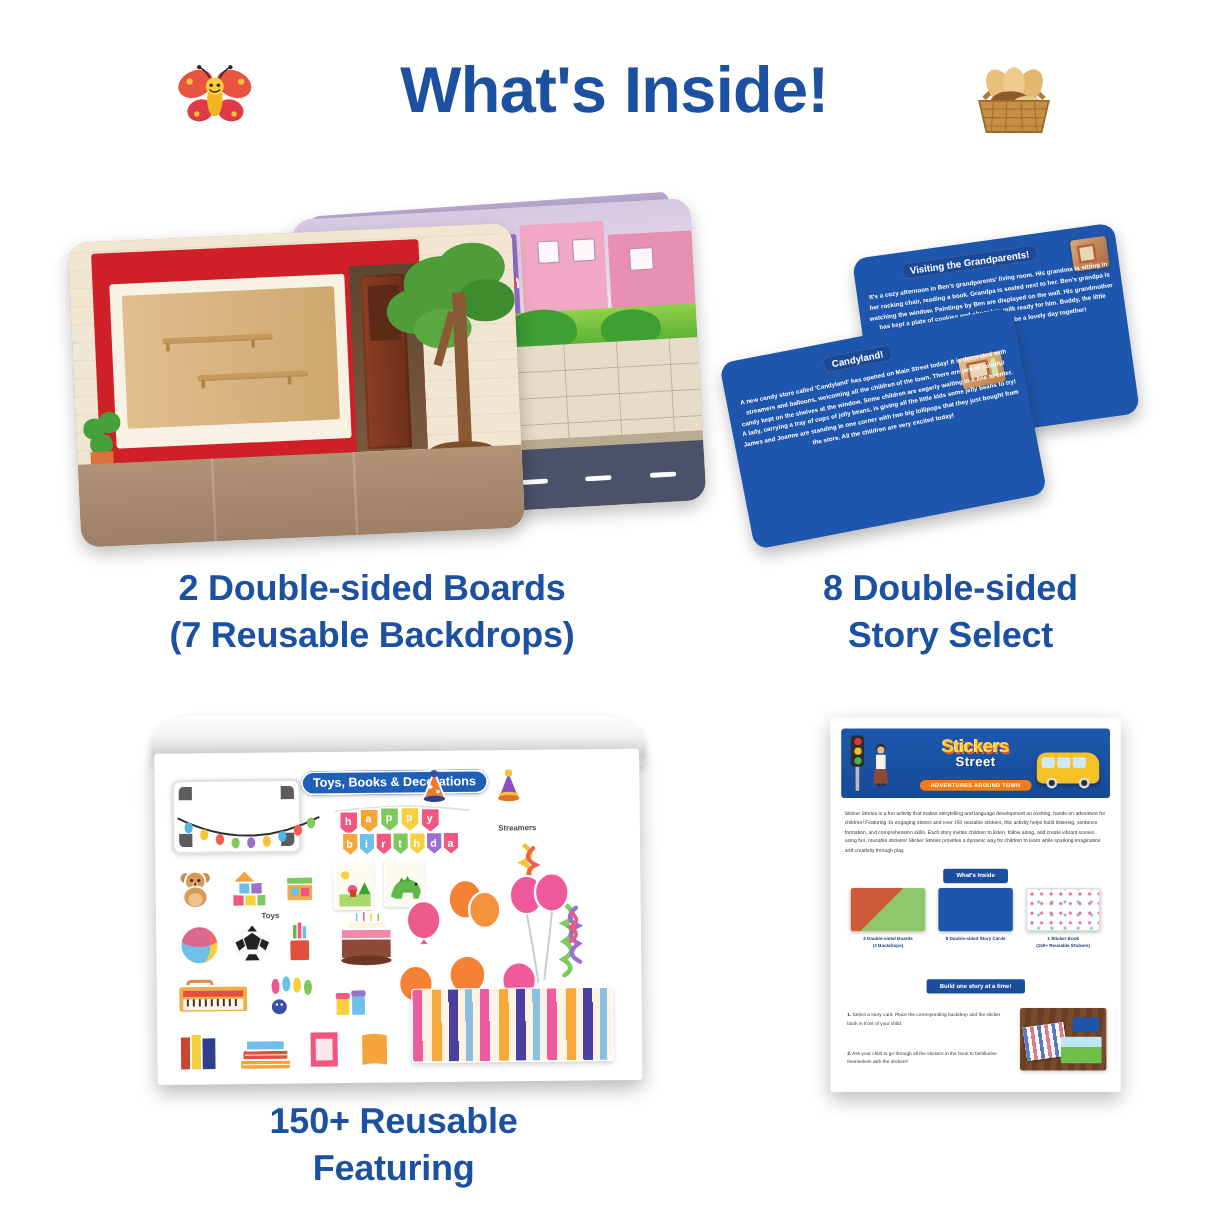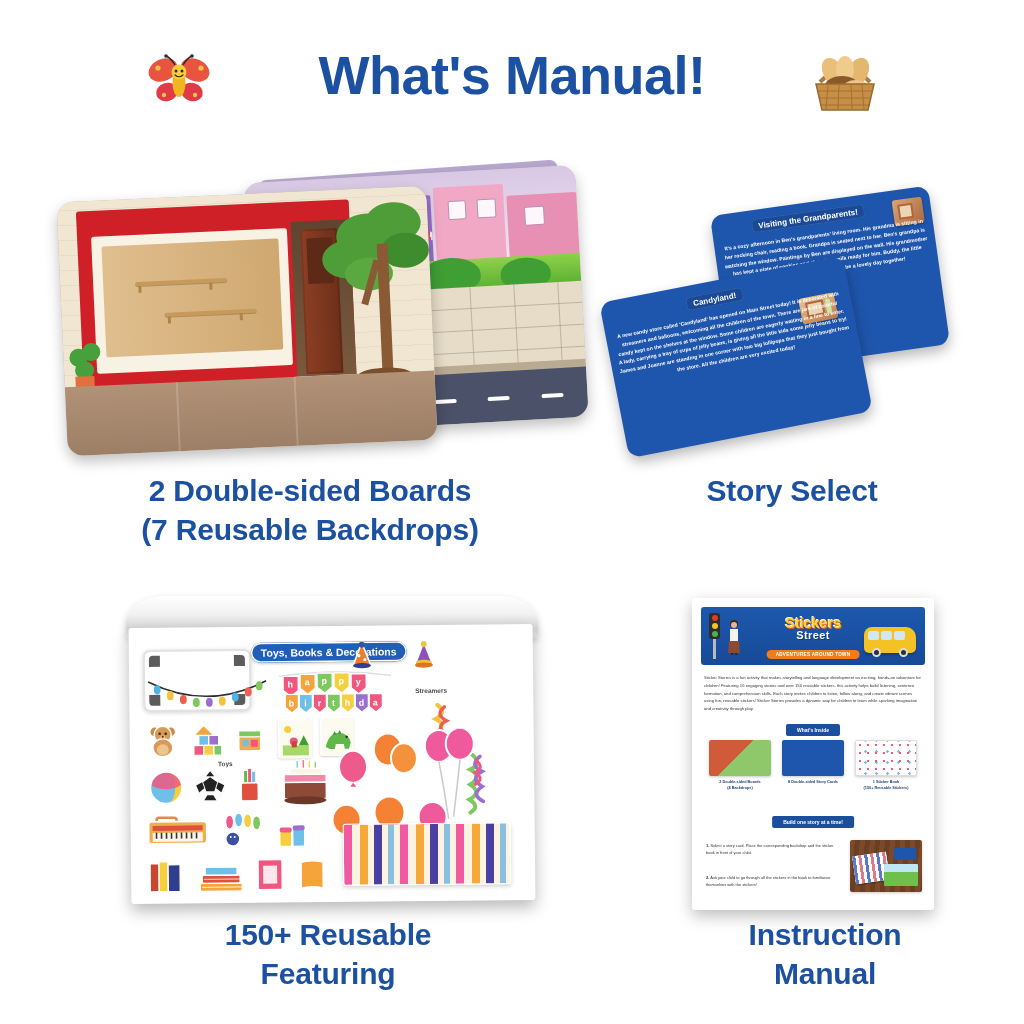--- a/index.html
+++ b/index.html
@@ -254,21 +254,21 @@
     background: repeating-linear-gradient(96deg,#7b4a2a 0 5px,#6b3f23 5px 10px);
     border-radius:2px; overflow:hidden; box-shadow:0 1px 3px rgba(0,0,0,.2);
   }
 </style>
 </head>
 <body>
 
 <div id="page">
 
   <div id="header">
-    <div id="title">What's Manual!</div>
+    <div id="title">What's Inside!</div>
   </div>
 
   <div class="deco-ico" id="butterfly">
     <svg viewBox="0 0 66 60" width="66" height="60">
       <ellipse cx="17" cy="20" rx="15" ry="11" fill="#e8543f" transform="rotate(-24 17 20)"></ellipse>
       <ellipse cx="49" cy="20" rx="15" ry="11" fill="#e8543f" transform="rotate(24 49 20)"></ellipse>
       <ellipse cx="21" cy="42" rx="11" ry="9" fill="#e03a47" transform="rotate(-16 21 42)"></ellipse>
       <ellipse cx="46" cy="42" rx="11" ry="9" fill="#e03a47" transform="rotate(16 46 42)"></ellipse>
       <circle cx="12" cy="18" r="2.6" fill="#f6c243"></circle>
         <circle cx="55" cy="18" r="2.6" fill="#f6c243"></circle>
@@ -808,24 +808,21 @@
       <div style="position:absolute; right:4px; top:24px; width:34px; height:22px;
                   background: linear-gradient(#bfe6f5 0 38%, #6fc04a 38% 100%); border-radius:1px;"></div>
     </div>
   </div>
 
   <div class="caption" id="cap-boards">
     <div>2 Double-sided Boards</div>
     <div>(7 Reusable Backdrops)</div>
   </div>
   <div class="caption" id="cap-cards">
+    <div>8 Double-sided</div>
     <div>Story Select</div>
   </div>
   <div class="caption" id="cap-stick">
     <div>150+ Reusable</div>
     <div>Featuring</div>
   </div>
-  <div class="caption" id="cap-manual">
-    <div>Instruction</div>
-    <div>Manual</div>
-  </div>
 
 </div>
 
 </body></html>

